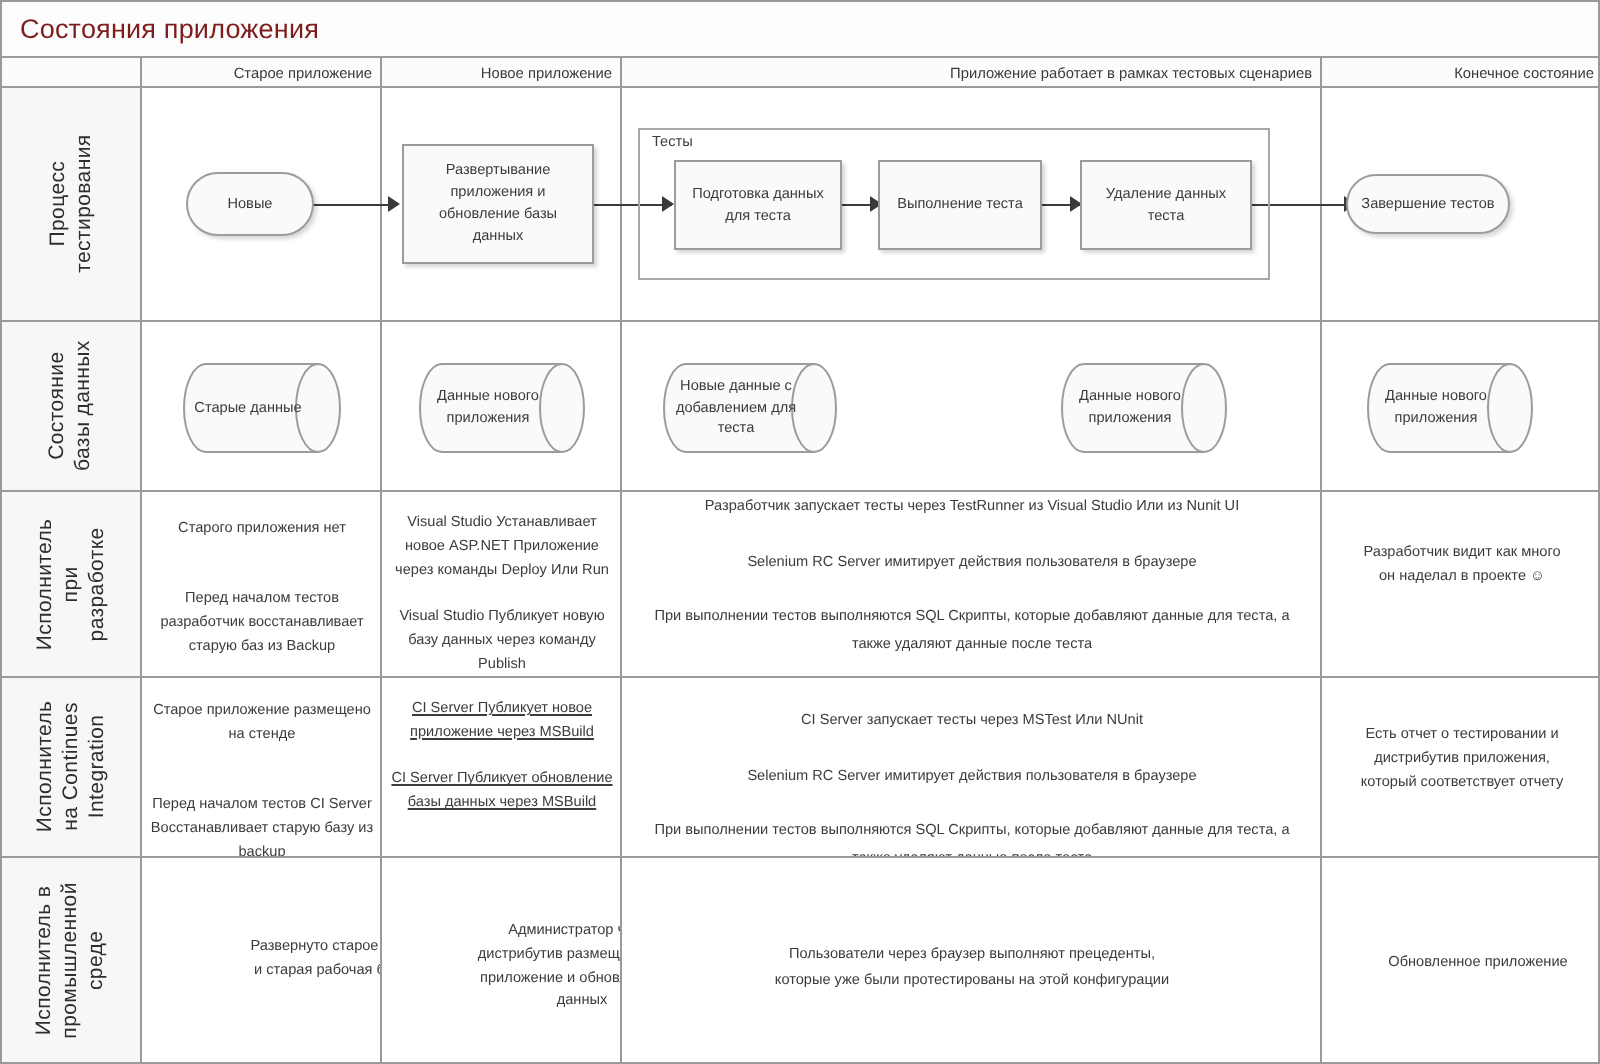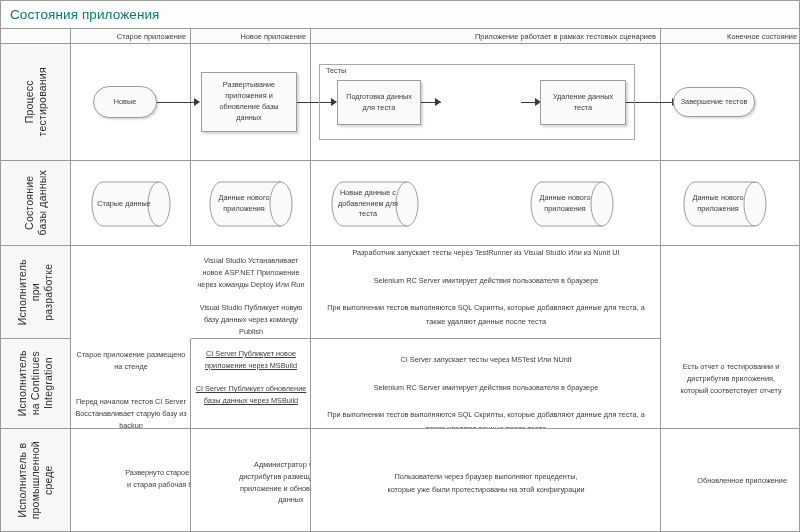--- a/index.html
+++ b/index.html
@@ -19,21 +19,21 @@
 
   
   .titlebar{
     position:absolute;left:0;top:0;width:800px;height:28px;
     box-sizing:border-box;
     border-bottom:1px solid #9a9a9a;
     background:#fdfdfd;
     display:flex;align-items:center;
   }
   .titlebar .ttl{
-    padding-left:9px;font-size:13.5px;color:#0f766e;letter-spacing:.1px;
+    padding-left:9px;font-size:13.5px;color:#7f1d1d;letter-spacing:.1px;
   }
 
   
   .colhead{
     position:absolute;top:28px;height:15px;
     box-sizing:border-box;
     border-right:1px solid #9a9a9a;
     border-bottom:1px solid #9a9a9a;
     background:#fcfcfc;
     font-size:7.4px;color:#3a3a3a;
@@ -192,20 +192,21 @@
   <div class="groupbox" style="left:318px;top:63px;width:316px;height:76px;">
     <div class="glabel">Тесты</div>
   </div>
 
   <div class="shape rounded" style="left:92px;top:85px;width:64px;height:32px;">Новые</div>
 
   <div class="shape" style="left:200px;top:71px;width:96px;height:60px;">Развертывание приложения и обновление базы данных</div>
 
   <div class="shape" style="left:336px;top:79px;width:84px;height:45px;">Подготовка данных для теста</div>
 
+  <div class="shape" style="left:438px;top:79px;width:82px;height:45px;">Выполнение теста</div>
 
   <div class="shape" style="left:539px;top:79px;width:86px;height:45px;">Удаление данных теста</div>
 
   <div class="shape rounded" style="left:672px;top:86px;width:82px;height:30px;">Завершение тестов</div>
 
   <div class="cell" style="left:70px;top:160px;width:120px;height:85px;"></div>
   <div class="cell" style="left:190px;top:160px;width:120px;height:85px;"></div>
   <div class="cell" style="left:310px;top:160px;width:350px;height:85px;"></div>
   <div class="cell lastcol" style="left:660px;top:160px;width:140px;height:85px;"></div>
 
@@ -242,31 +243,40 @@
   </div>
 
   <div class="cyl" style="left:682px;top:180px;width:84px;height:46px;">
     <svg width="84" height="46" viewBox="0 0 84 46">
       <path d="M12 1 H72 A11 22 0 0 1 72 45 H12 A11 22 0 0 1 12 1 Z" fill="#fafafa" stroke="#9c9c9c" stroke-width="1"></path>
       <path d="M72 1 A11 22 0 0 0 72 45" fill="none" stroke="#9c9c9c" stroke-width="1"></path>
     </svg>
     <div class="cyltext">Данные нового приложения</div>
   </div>
 
+  <div class="cell" style="left:70px;top:245px;width:120px;height:93px;">
+    <div class="txt" style="left:4px;top:12px;width:112px;">Старого приложения нет
+
+
+Перед началом тестов разработчик восстанавливает старую баз из Backup</div>
+  </div>
   <div class="cell" style="left:190px;top:245px;width:120px;height:93px;">
     <div class="txt" style="left:4px;top:9px;width:112px;">Visual Studio Устанавливает новое ASP.NET Приложение через команды Deploy Или Run
 
 Visual Studio Публикует новую базу данных через команду Publish</div>
   </div>
   <div class="cell" style="left:310px;top:245px;width:350px;height:93px;">
     <div class="txt" style="left:14px;top:0;width:322px;line-height:1.9;">Разработчик запускает тесты через TestRunner из Visual Studio Или из Nunit UI
 
 Selenium RC Server имитирует действия пользователя в браузере
 
 При выполнении тестов выполняются SQL Скрипты, которые добавляют данные для теста, а также удаляют данные после теста</div>
+  </div>
+  <div class="cell lastcol" style="left:660px;top:245px;width:140px;height:93px;">
+    <div class="txt" style="left:18px;top:24px;width:104px;">Разработчик видит как много он наделал в проекте ☺</div>
   </div>
 
   <div class="cell" style="left:70px;top:338px;width:120px;height:90px;">
     <div class="txt" style="left:4px;top:10px;width:112px;">Старое приложение размещено на стенде
 
 
 Перед началом тестов CI Server Восстанавливает старую базу из backup</div>
   </div>
   <div class="cell" style="left:190px;top:338px;width:120px;height:90px;">
     <div class="txt" style="left:4px;top:9px;width:112px;text-decoration:underline;">CI Server Публикует новое приложение через MSBuild
@@ -288,16 +298,16 @@
     <div class="txt" style="left:6px;top:38px;width:108px;margin-left:48px;">Развернуто старое приложение и старая рабочая база данных</div>
   </div>
   <div class="cell lastrow" style="left:190px;top:428px;width:120px;height:103px;">
     <div class="txt" style="left:6px;top:30px;width:108px;margin-left:40px;">Администратор через дистрибутив размещает новое приложение  и обновляет базу данных</div>
   </div>
   <div class="cell lastrow" style="left:310px;top:428px;width:350px;height:103px;">
     <div class="txt" style="left:14px;top:42px;width:322px;line-height:1.75;">Пользователи через браузер выполняют прецеденты,
 которые уже были протестированы на этой конфигурации</div>
   </div>
   <div class="cell lastrow lastcol" style="left:660px;top:428px;width:140px;height:103px;">
-    <div class="txt" style="left:6px;top:46px;width:120px;text-align:right;">Обновленное приложение</div>
+    <div class="txt" style="left:18px;top:46px;width:120px;">Обновленное приложение</div>
   </div>
 
 </div>
 
 </body></html>

